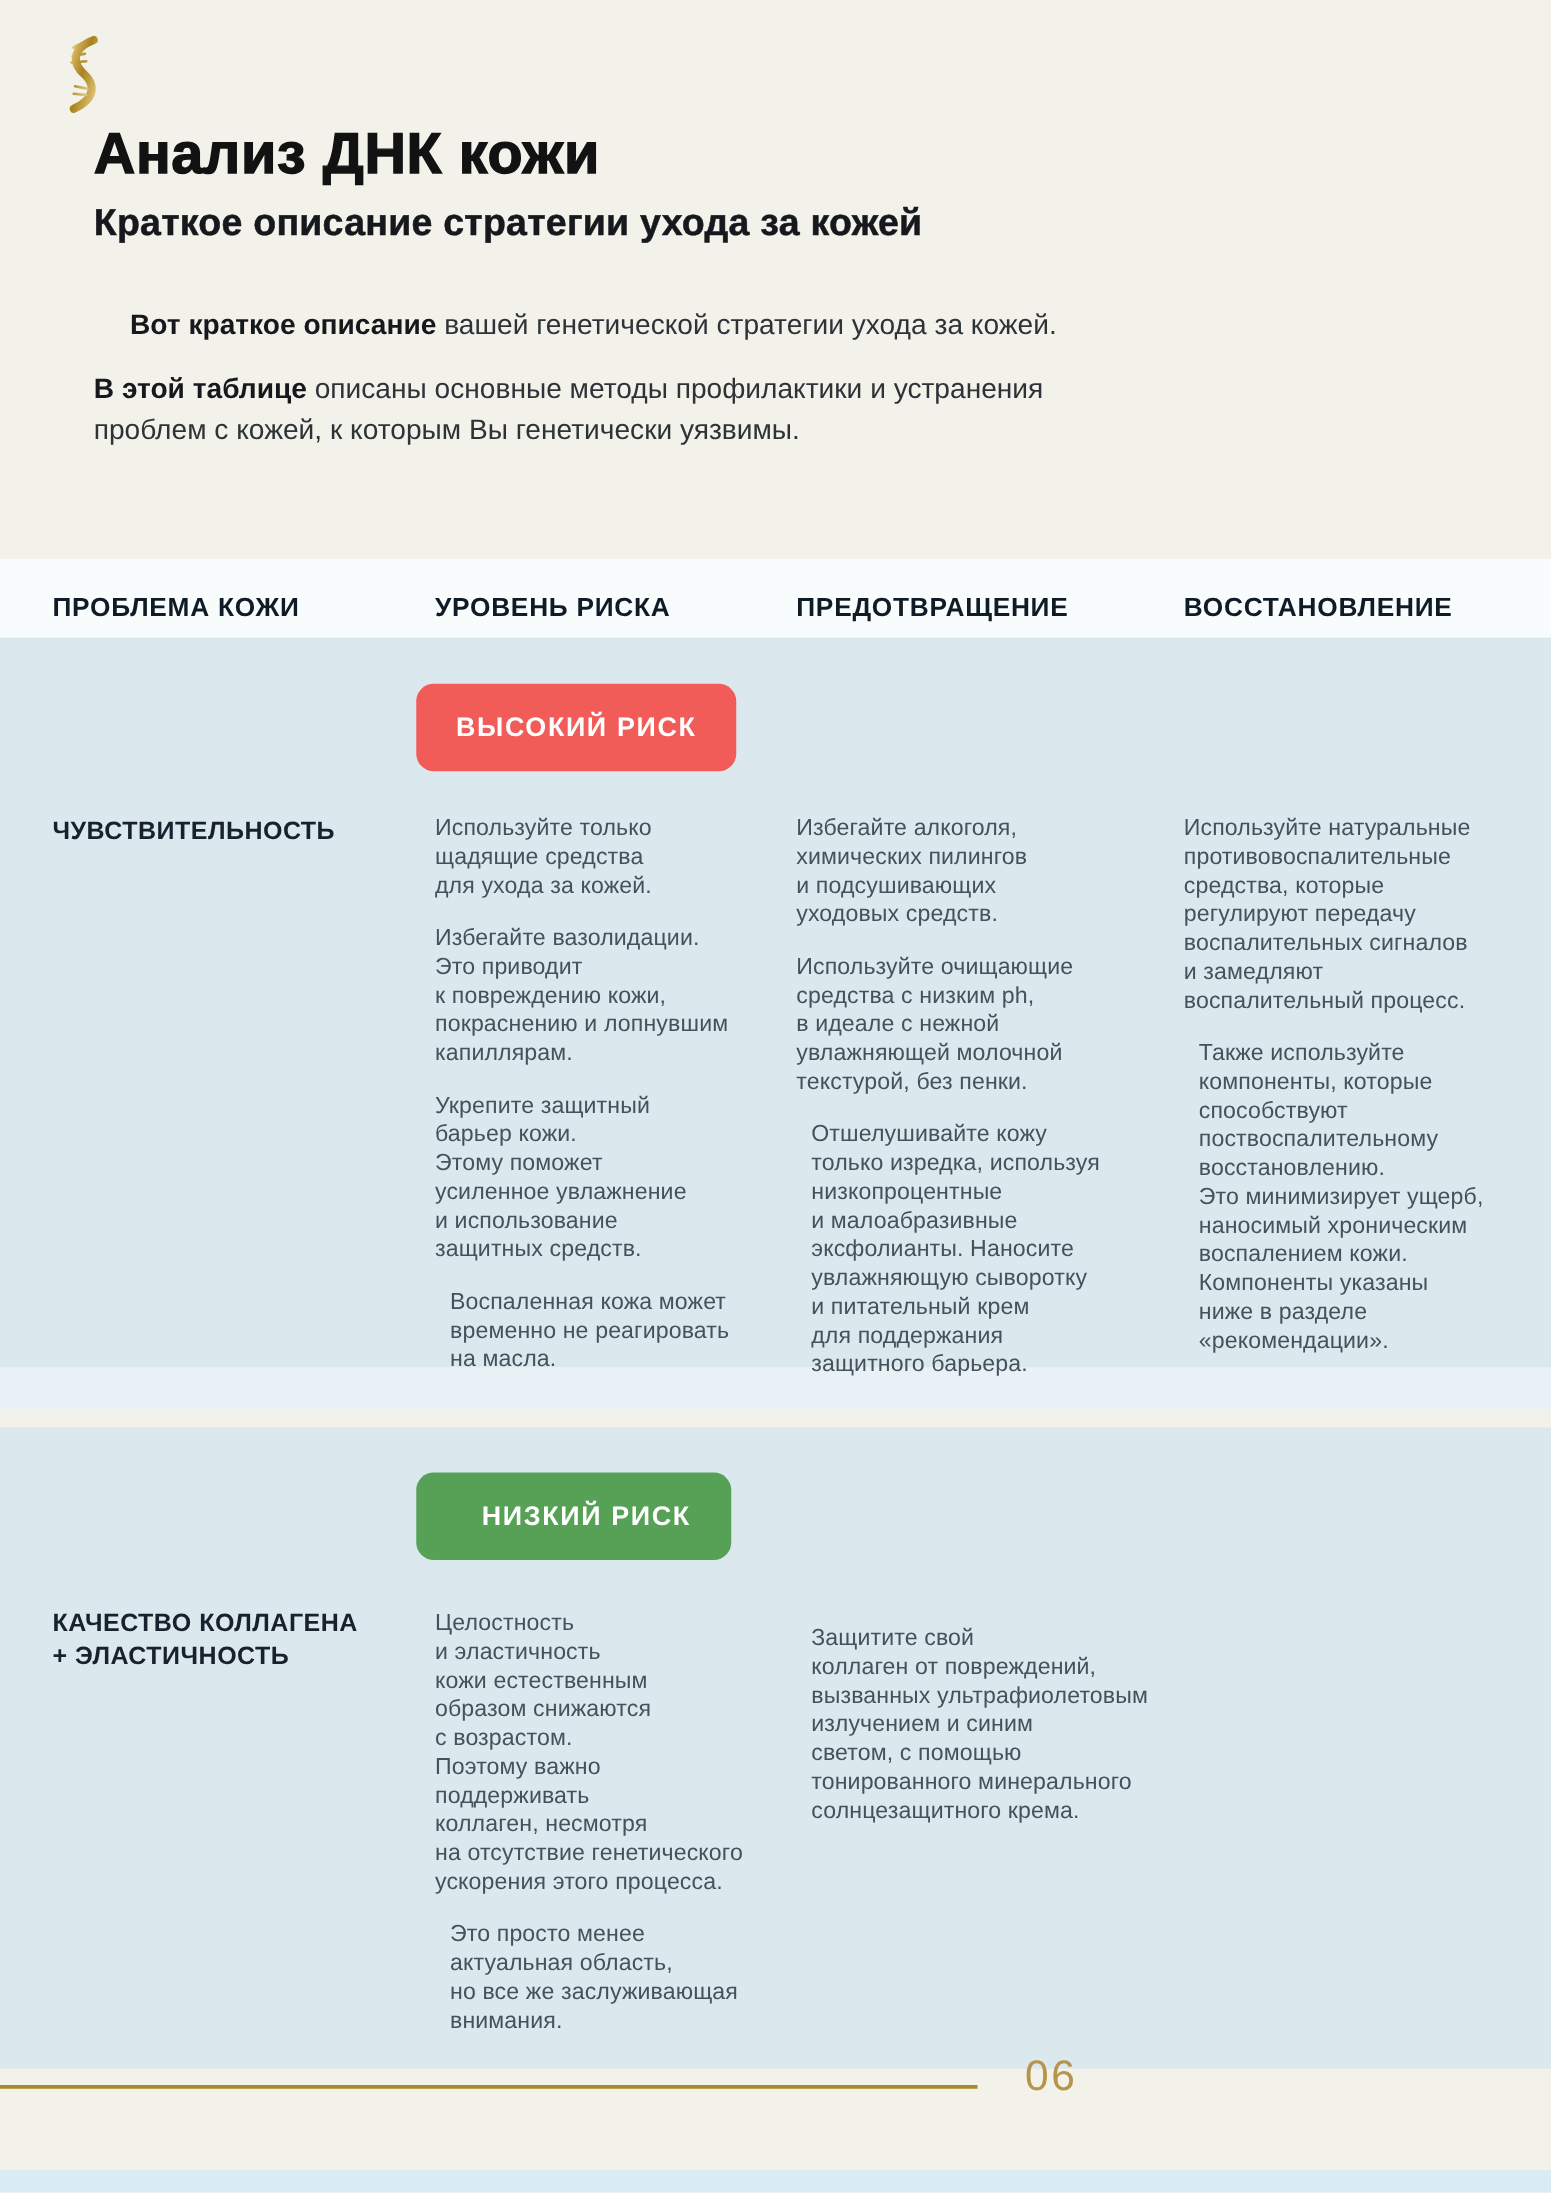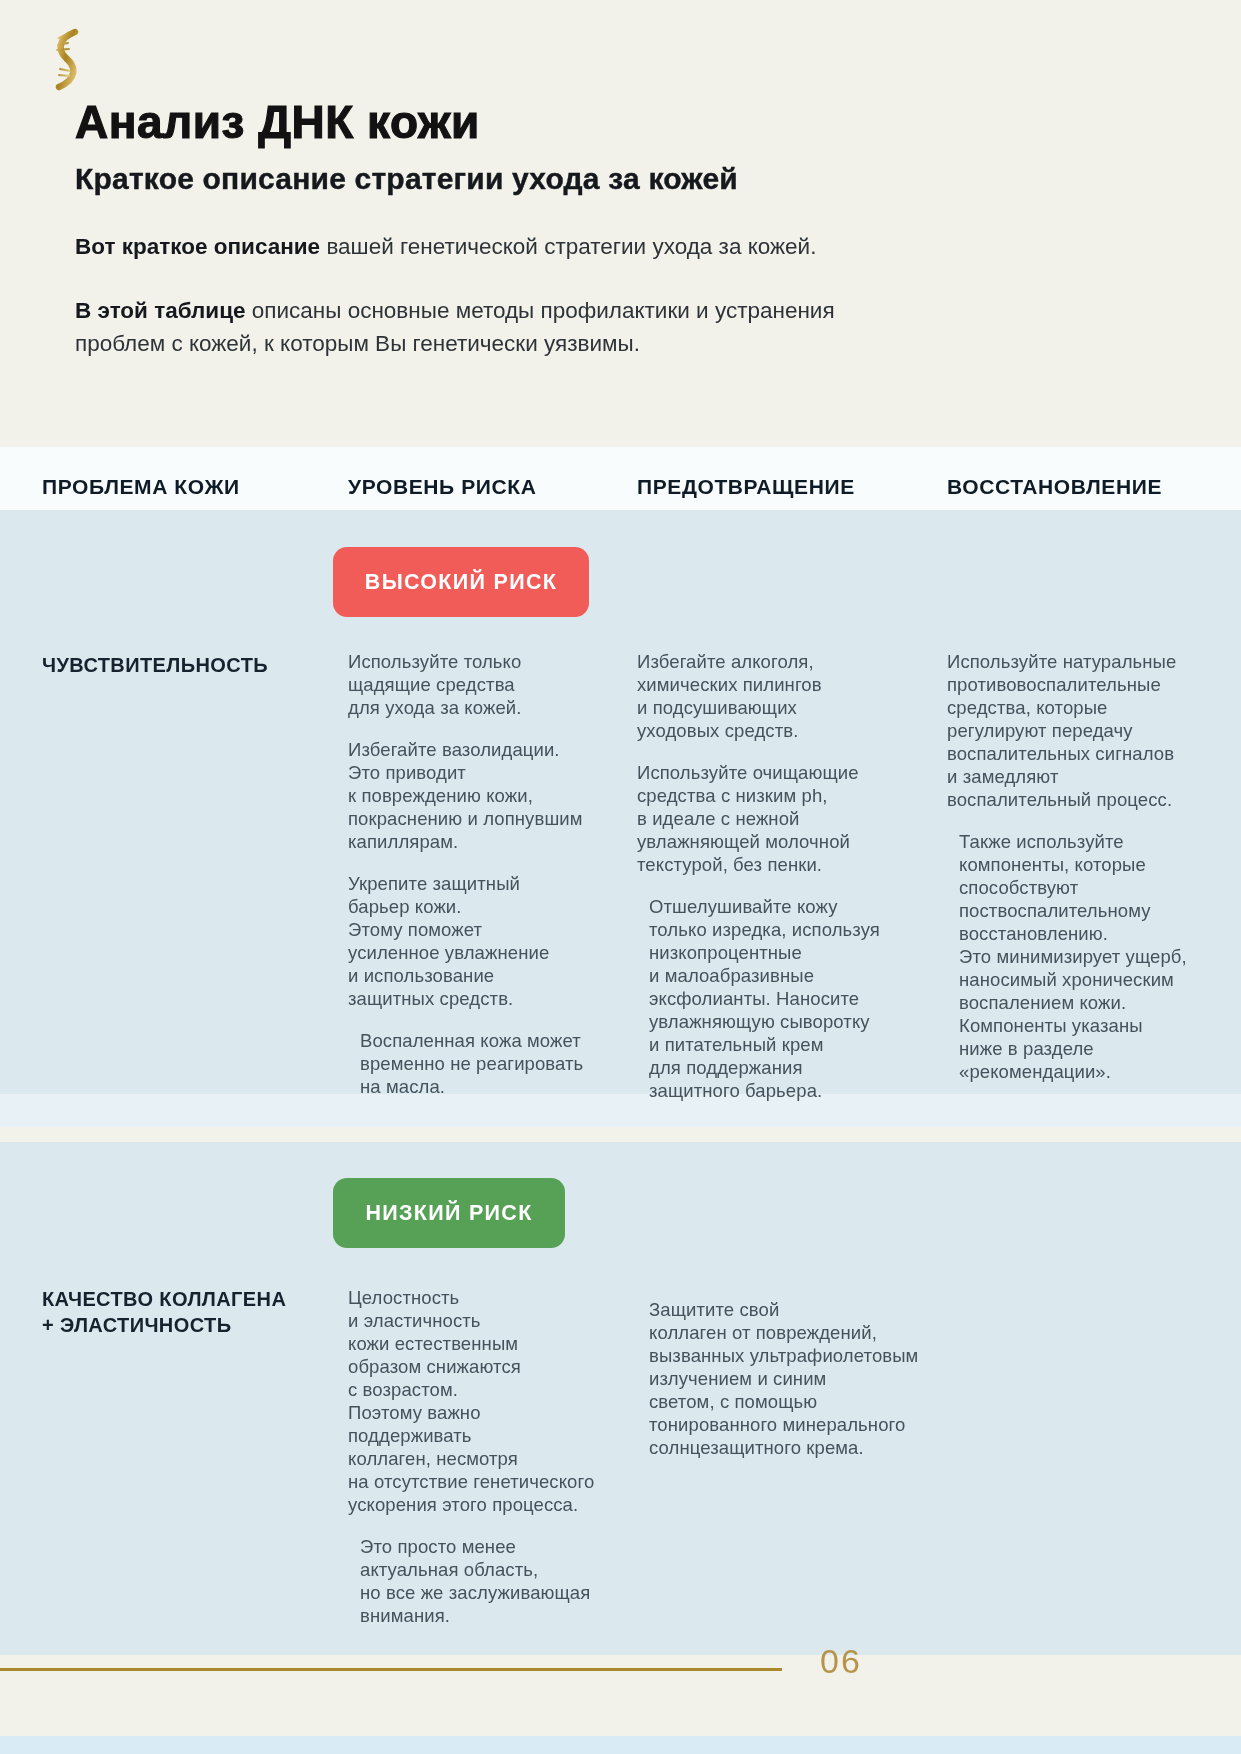--- a/index.html
+++ b/index.html
@@ -25,21 +25,21 @@
     font-size:30px;font-weight:bold;color:#15181c;
     letter-spacing:0.2px;
     -webkit-text-stroke:0.4px #15181c;
   }
   .intro{
     position:absolute;left:75px;margin:0;
     font-size:22.5px;color:#2e3338;line-height:33px;
     white-space:pre-line;
   }
   .intro b{color:#15181c;}
-  .intro.p1{top:230px;}
+  .intro.p1{top:243px;margin-left:29px;}
   .intro.p2{top:294px;width:960px;}
 
   .thead{
     position:absolute;left:0;top:447px;width:1241px;height:64px;
     background:#f9fcfd;
   }
   .th{
     position:absolute;top:28px;
     font-size:21px;font-weight:bold;color:#0f1c27;
     letter-spacing:0.6px;white-space:nowrap;
@@ -51,21 +51,21 @@
   .strip{position:absolute;left:0;top:1094px;width:1241px;height:33px;background:#e8f1f5;}
   .sec2{top:1142px;height:513px;}
 
   .badge{
     position:absolute;left:333px;height:70px;
     border-radius:14px;display:flex;align-items:center;justify-content:center;
     color:#ffffff;font-weight:bold;font-size:21.5px;letter-spacing:1.3px;
     white-space:nowrap;
   }
   .badge.high{top:547px;width:256px;background:#f25c58;}
-  .badge.low{top:1178px;width:232px;background:#57a157;}
+  .badge.low{top:1178px;width:232px;background:#57a157;padding-left:20px;}
 
   .row-label{
     position:absolute;left:42px;margin:0;
     font-size:20px;font-weight:bold;color:#17222e;
     letter-spacing:0.4px;line-height:26px;white-space:pre-line;
   }
   .row-label.r1{top:652px;}
   .row-label.r2{top:1286px;}
 
   .cell{

